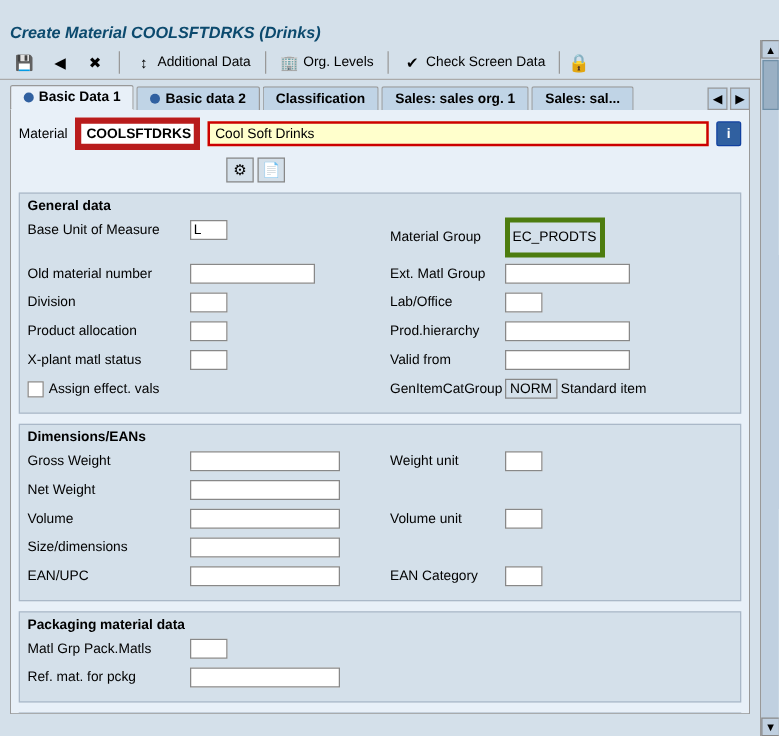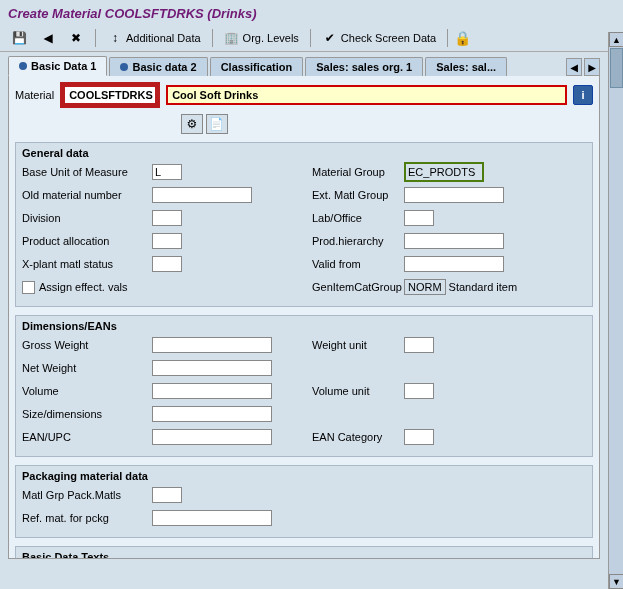--- a/index.html
+++ b/index.html
@@ -8,25 +8,25 @@
       font-size: 11px;
       background: #d4e0ea;
       width: 623px;
       height: 589px;
       overflow: hidden;
     }
 
     
     .title-bar {
       background: #d4e0ea;
-      padding: 6px 8px 4px 8px;
+      padding: 18px 8px 4px 8px;
       font-weight: bold;
       font-style: italic;
       font-size: 13px;
-      color: #701a75;
+      color: #0c4a6e;
     }
 
     
     .toolbar {
       background: #d4e0ea;
       padding: 3px 8px;
       display: flex;
       align-items: center;
       gap: 4px;
       border-bottom: 1px solid #aaa;
@@ -135,21 +135,21 @@
       font-size: 11px;
       width: 100px;
       font-weight: bold;
     }
     .material-name-box {
       border: 2px solid #c00;
       background: #ffffcc;
       padding: 2px 4px;
       font-size: 11px;
       flex: 1;
-      font-weight: bold;
+      font-weight: normal;
     }
     .info-btn {
       width: 20px;
       height: 20px;
       background: #3060a0;
       color: #fff;
       border: 1px solid #1040a0;
       display: flex;
       align-items: center;
       justify-content: center;
@@ -220,22 +220,22 @@
       background: #fff;
       height: 16px;
       font-size: 11px;
       padding: 0 2px;
     }
     .input-sm { width: 30px; }
     .input-lg { width: 100px; }
     .input-xl { width: 120px; }
     .input-fixed {
       background: #d4e0ea;
-      border: 2px solid #4d7c0f;
-      height: 20px;
+      border: 4px solid #4d7c0f;
+      height: 32px;
       font-size: 11px;
       padding: 0 2px;
       display: inline-flex;
       align-items: center;
     }
     .checkbox-field {
       width: 13px;
       height: 13px;
       border: 1px solid #888;
       background: #fff;

